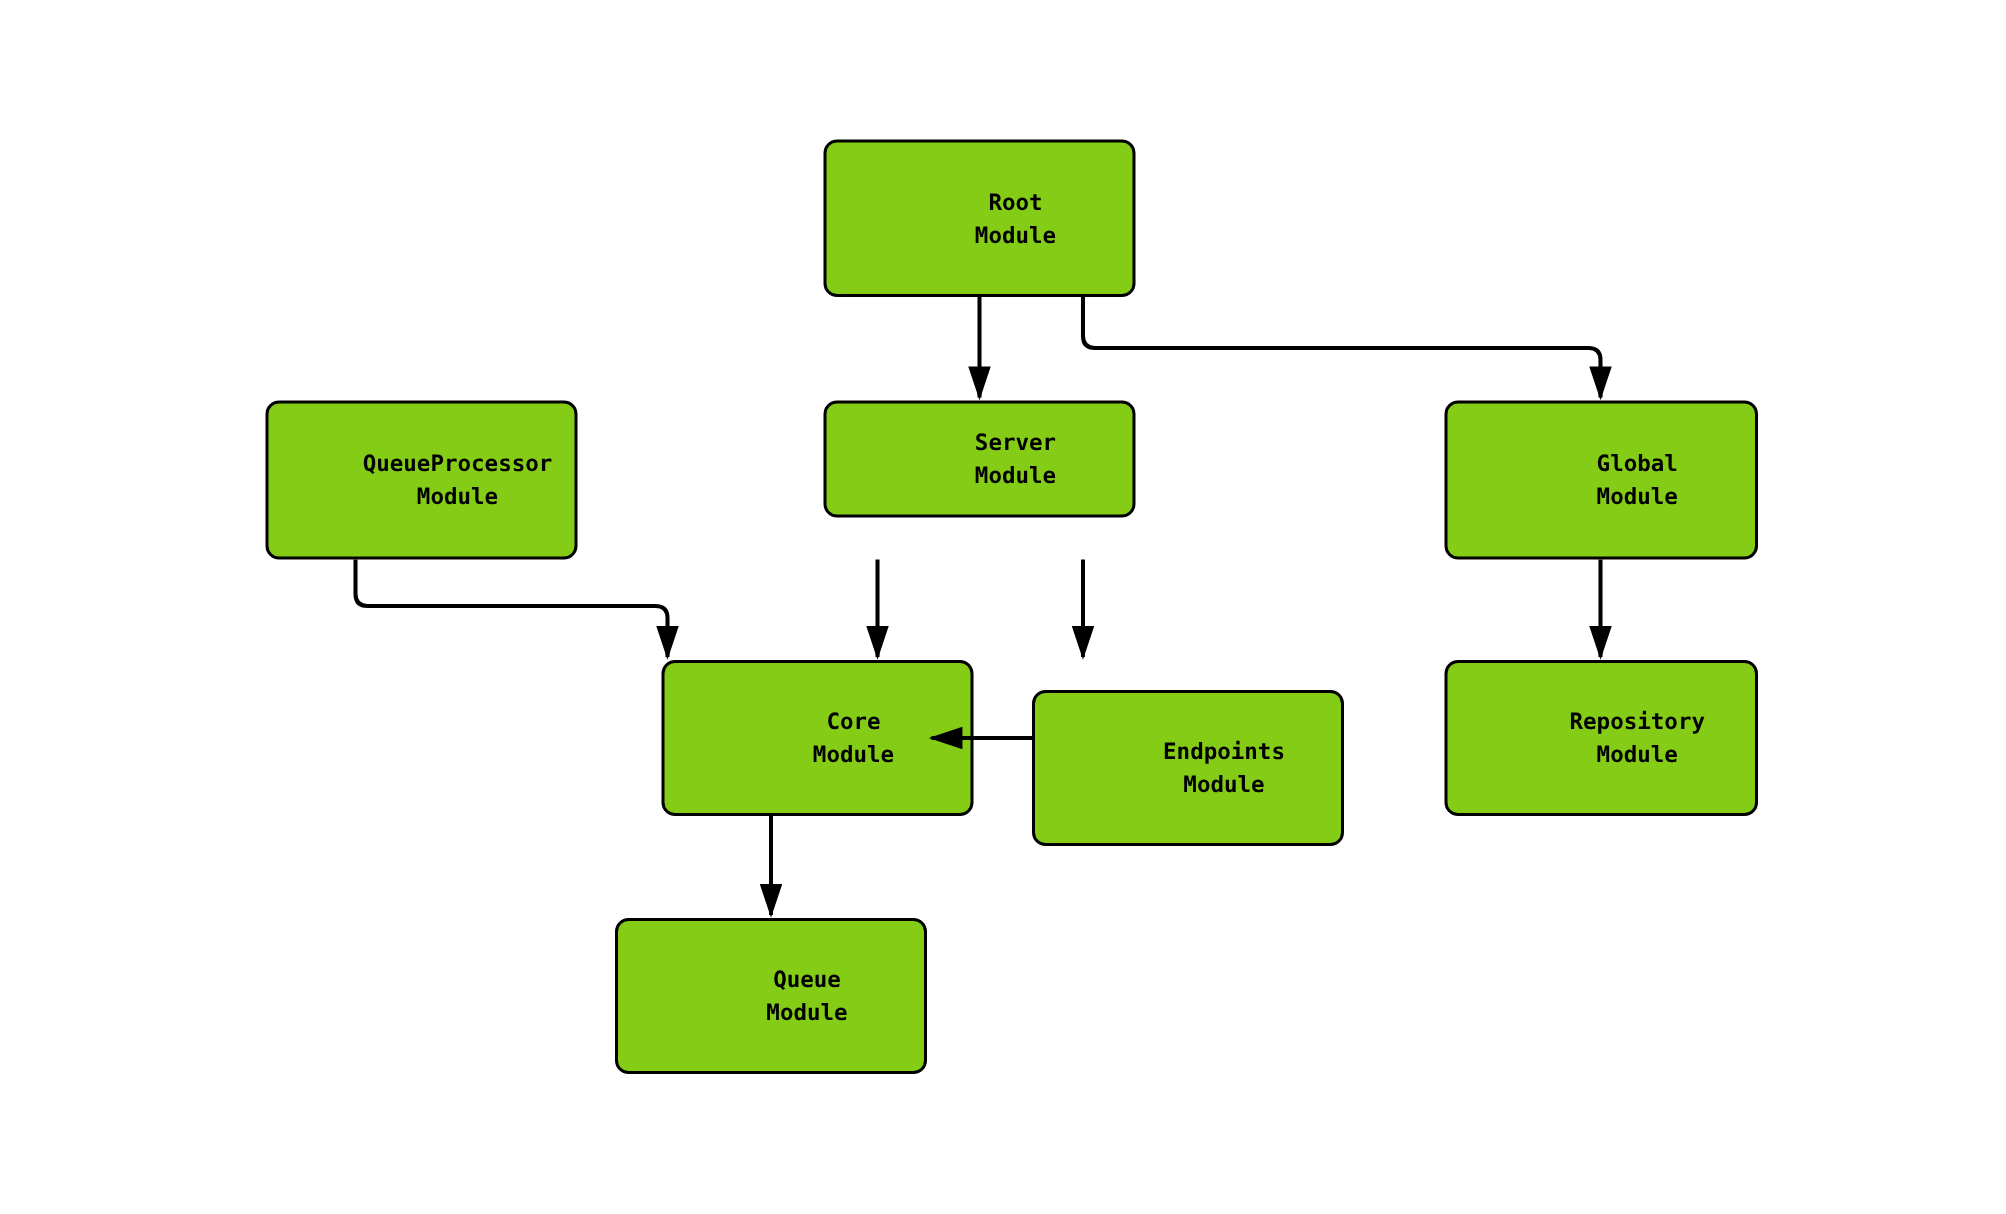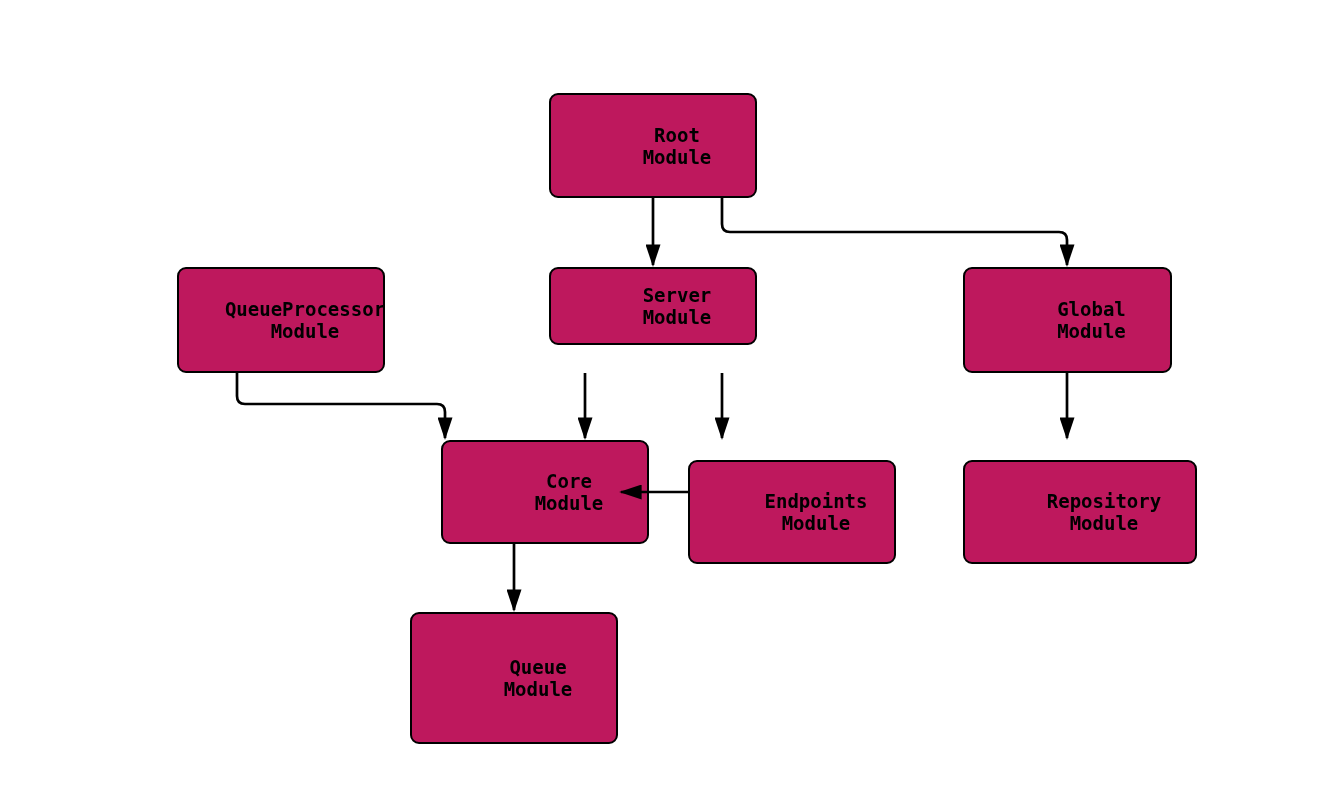--- a/index.html
+++ b/index.html
@@ -8,29 +8,29 @@
     position: relative;
     width: 1337px;
     height: 809px;
     background: #ffffff;
     overflow: hidden;
     font-family: "DejaVu Sans Mono", "Liberation Mono", monospace;
   }
   .node {
     position: absolute;
     box-sizing: border-box;
-    background: #be185d;
+    background: #84cc16;
     border: 2.7px solid #000000;
     border-radius: 9px;
     display: flex;
     align-items: center;
     justify-content: center;
     text-align: center;
     font-weight: bold;
-    font-size: 19px;
+    font-size: 15px;
     line-height: 22px;
     color: #000000;
     white-space: pre-line;
     z-index: 1;
     padding-left: 48px;
   }
   .edges {
     position: absolute;
     left: 0; top: 0;
     width: 1337px;
@@ -44,22 +44,22 @@
     stroke-width: 2.7;
     stroke-linejoin: round;
   }
   
   #n-root        { left: 549px; top:  93px; width: 208px; height: 105px; }
   #n-qp          { left: 133px; top: 267px; width: 208px; height: 106px; margin-left: 44px; }
   #n-server      { left: 549px; top: 267px; width: 208px; height: 78px; }
   #n-global      { left: 963px; top: 267px; width: 209px; height: 106px; }
   #n-core        { left: 410px; top: 440px; width: 208px; height: 104px; margin-left: 31px; }
   #n-endpoints   { left: 688px; top: 460px; width: 208px; height: 104px; }
-  #n-repository  { left: 963px; top: 460px; width: 234px; height: 104px; text-align: center; }
-  #n-queue       { left: 410px; top: 612px; width: 208px; height: 132px; }
+  #n-repository  { left: 963px; top: 440px; width: 209px; height: 104px; text-align: center; }
+  #n-queue       { left: 410px; top: 612px; width: 208px; height: 104px; }
 </style>
 </head>
 <body>
 
 <div class="canvas">
 
   <div class="node" id="n-root">Root
 Module</div>
 
   <div class="node" id="n-qp">QueueProcessor

